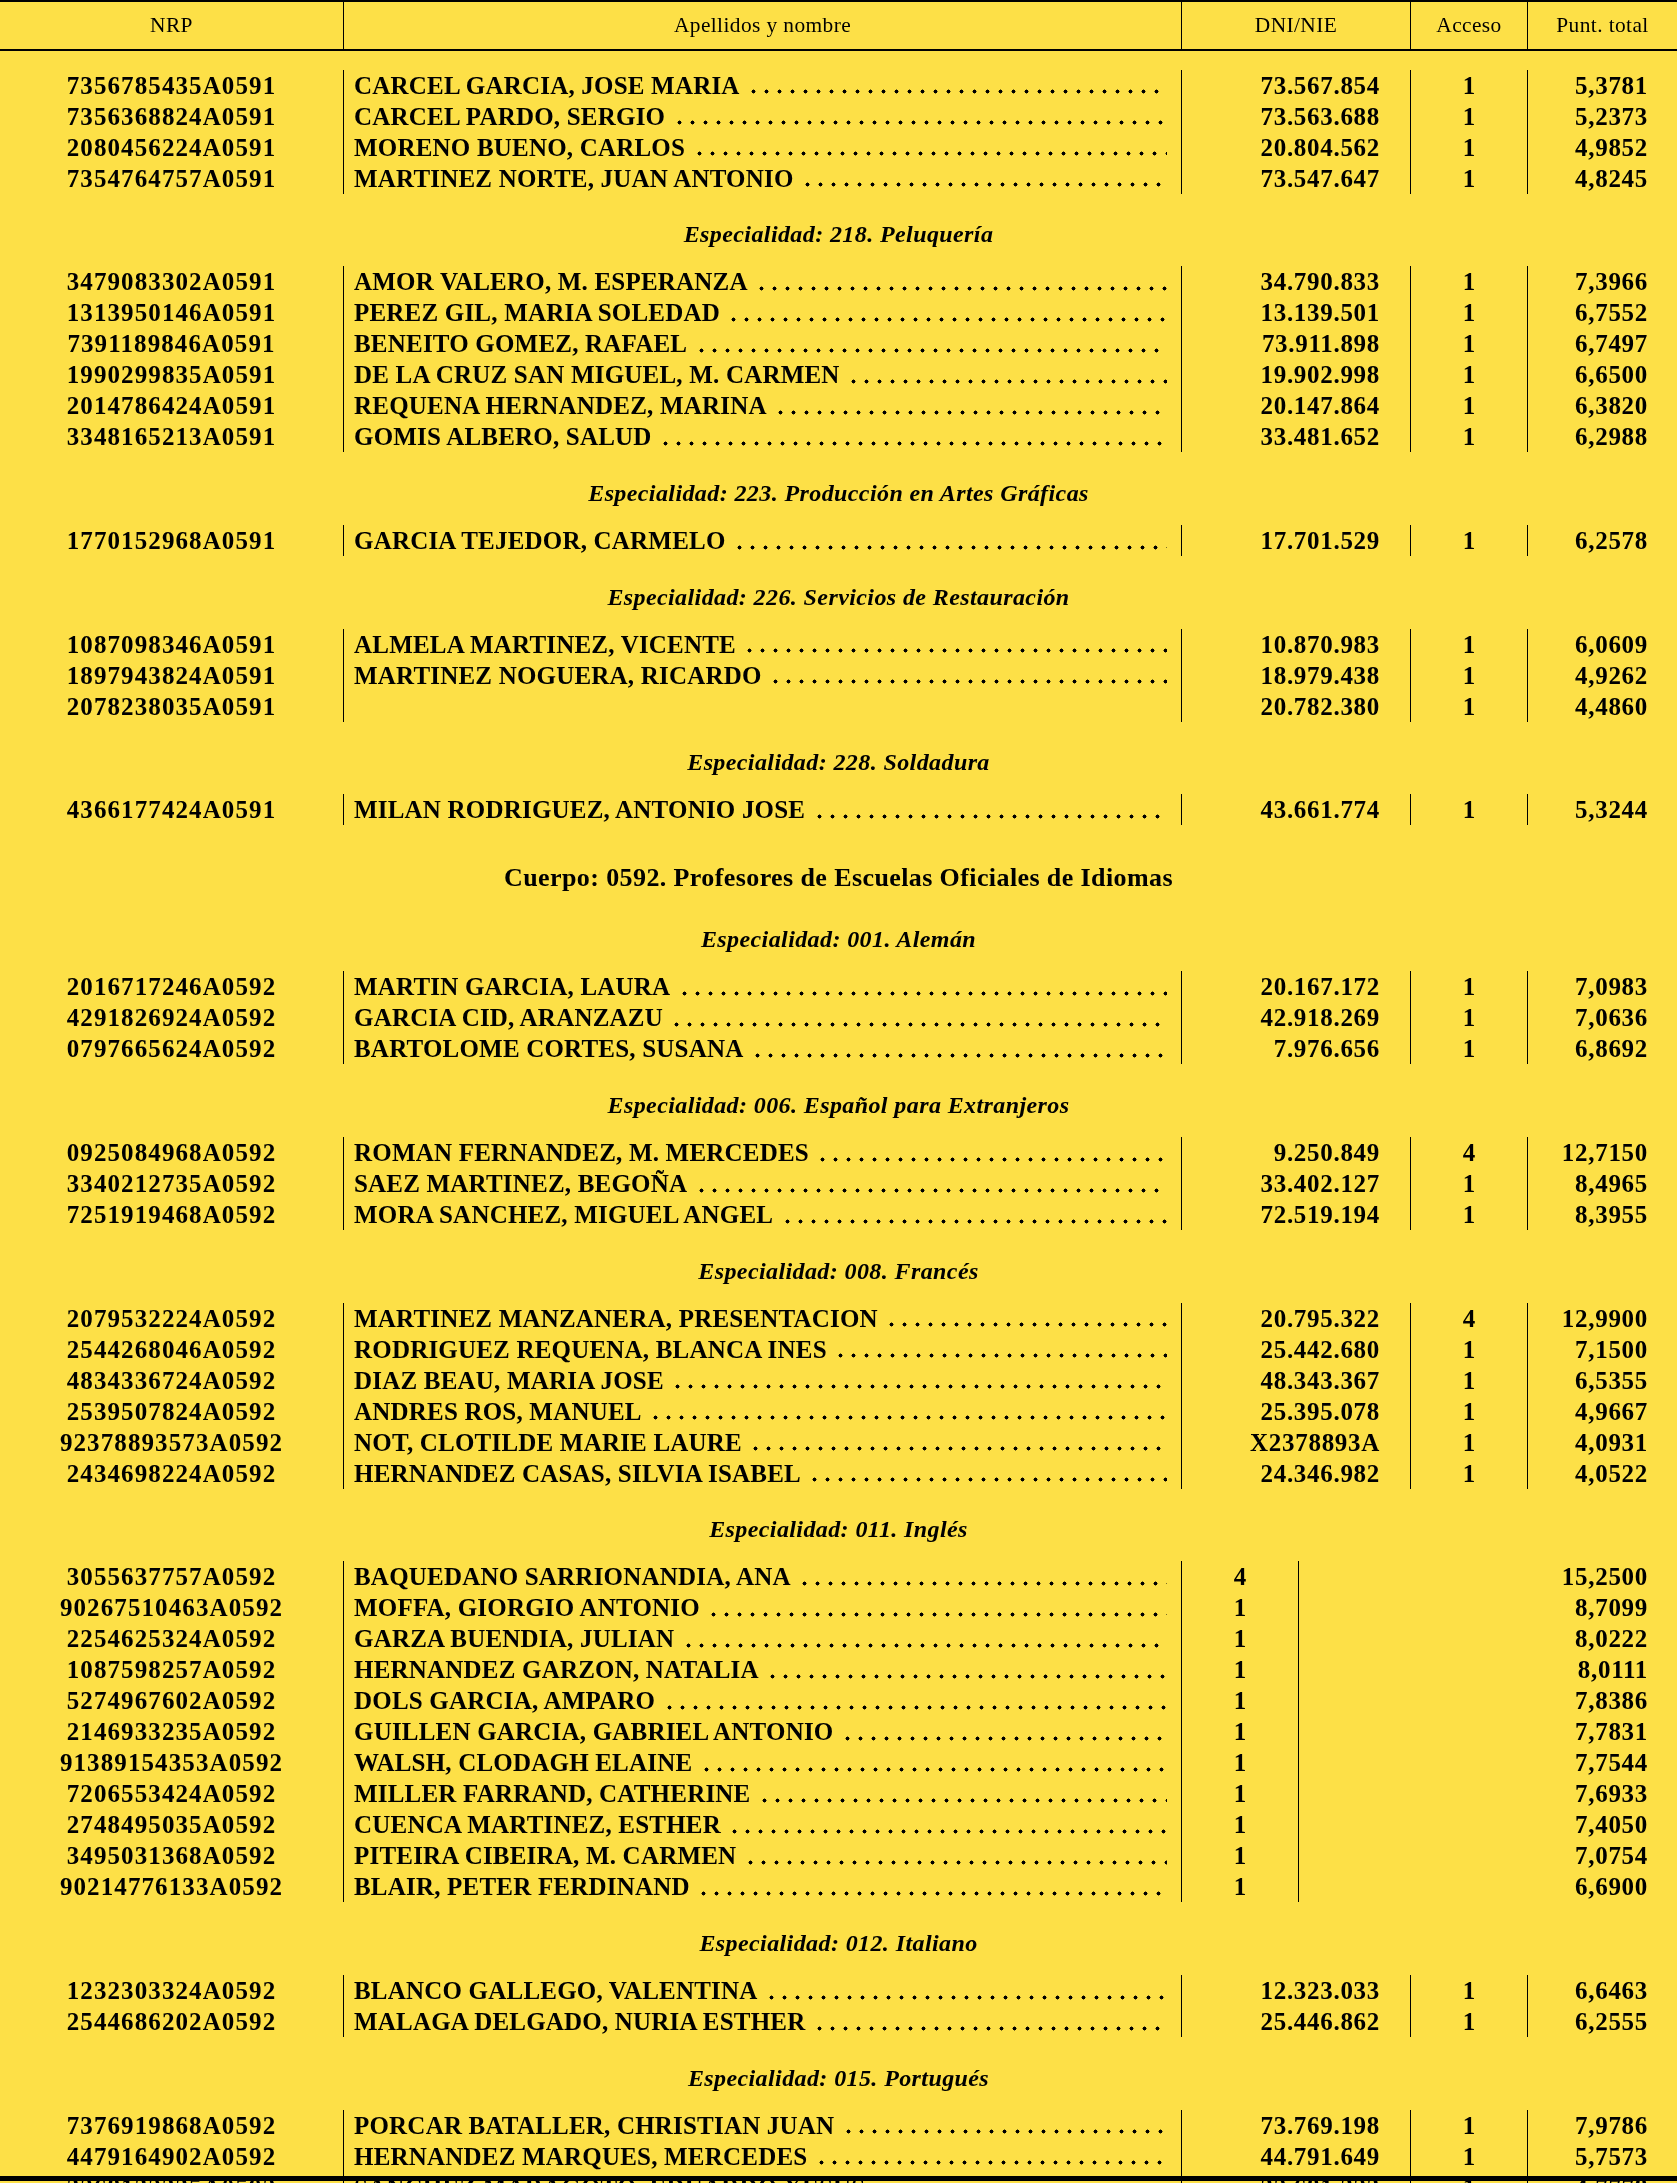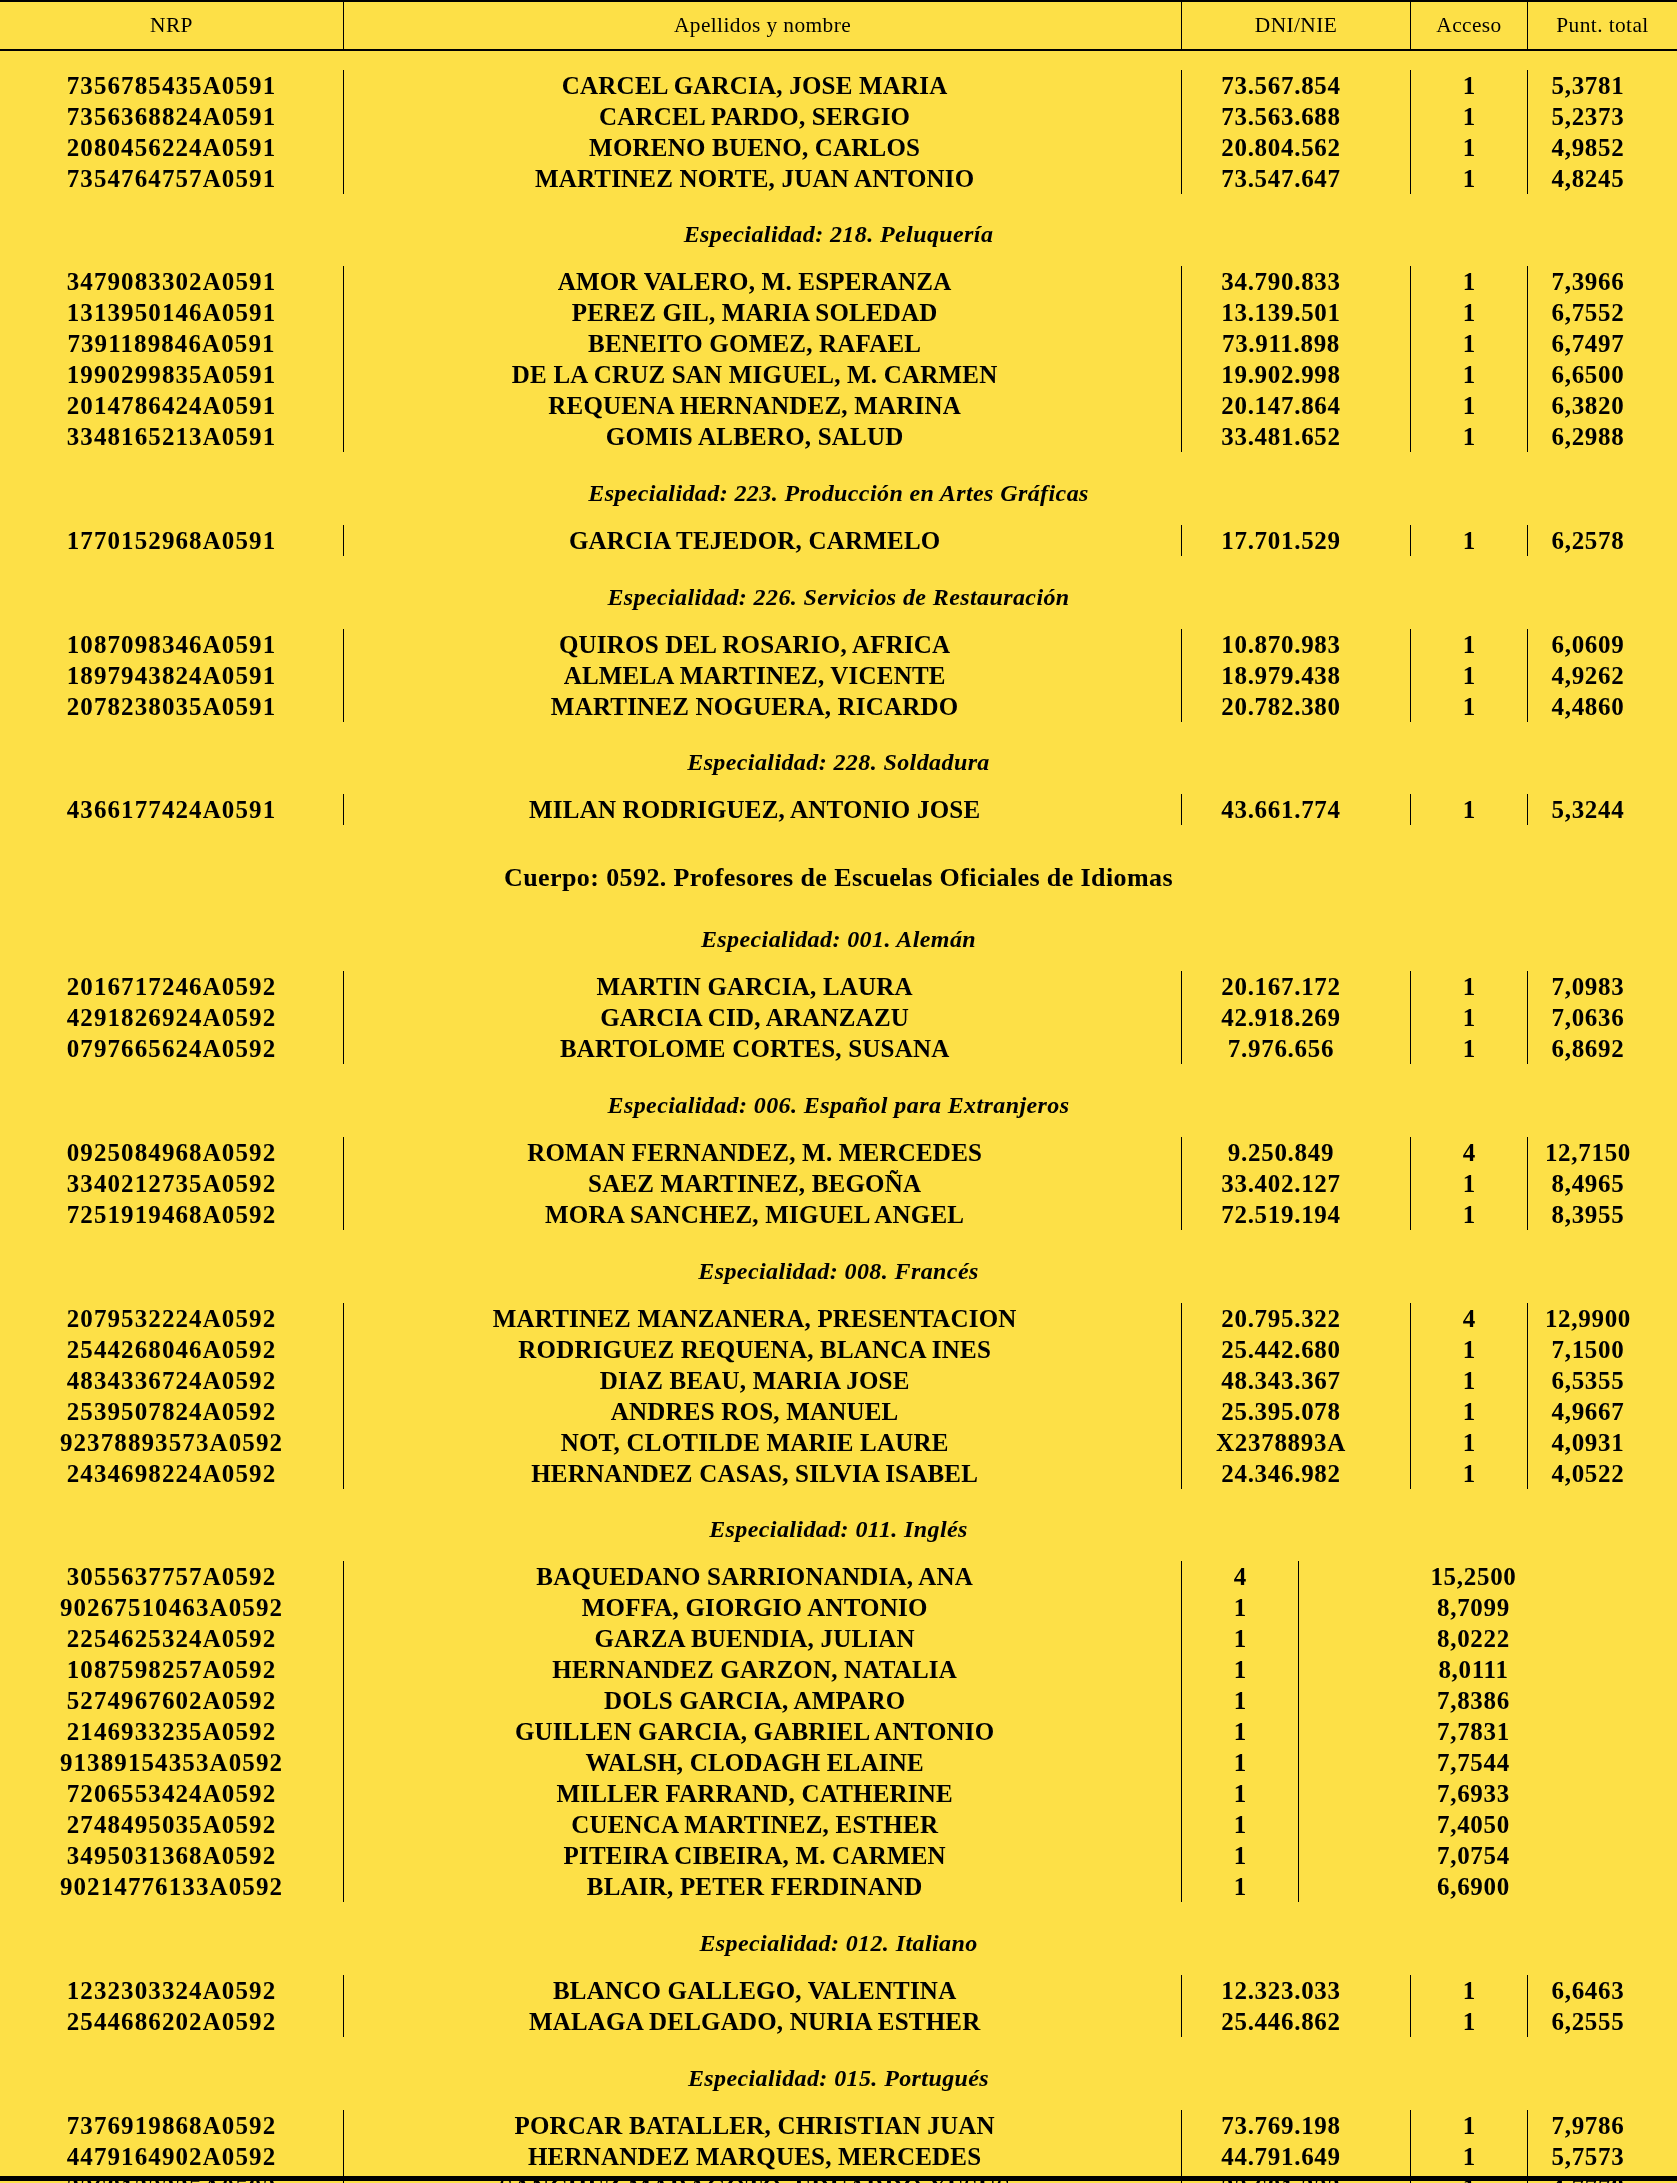--- a/index.html
+++ b/index.html
@@ -54,21 +54,20 @@
     padding-top:5.7px;
     padding-bottom:8.6px;
     box-sizing:border-box;
   }
   .rows-block:first-child{padding-top:18.6px;}
   .rows-block:last-child{flex:1 1 auto;}
   .col{
     display:flex;
     flex-direction:column;
     box-sizing:border-box;
-    align-items:center;
   }
   .cell{
     height:31px;
     line-height:31px;
     font-size:25px;
     font-weight:bold;
     white-space:nowrap;
     box-sizing:border-box;
   }
   .nrp-cell{text-align:center;letter-spacing:1.1px;}
@@ -262,24 +261,20 @@
       </div>
       <div class="sec-heading">Especialidad: 226. Servicios de Restauración</div>
       <div class="rows-block">
         <div class="col w-nrp colsep">
           <div class="cell nrp-cell">1087098346A0591</div>
           <div class="cell nrp-cell">1897943824A0591</div>
           <div class="cell nrp-cell">2078238035A0591</div>
         </div>
         <div class="col w-name colsep">
           <div class="cell name-cell">
-            <span class="name-text">QUIROS DEL ROSARIO, AFRICA</span>
-            <span class="leader"></span>
-          </div>
-          <div class="cell name-cell">
             <span class="name-text">ALMELA MARTINEZ, VICENTE</span>
             <span class="leader"></span>
           </div>
           <div class="cell name-cell">
             <span class="name-text">MARTINEZ NOGUERA, RICARDO</span>
             <span class="leader"></span>
           </div>
         </div>
         <div class="col w-dni colsep">
           <div class="cell dni-cell">10.870.983</div>

